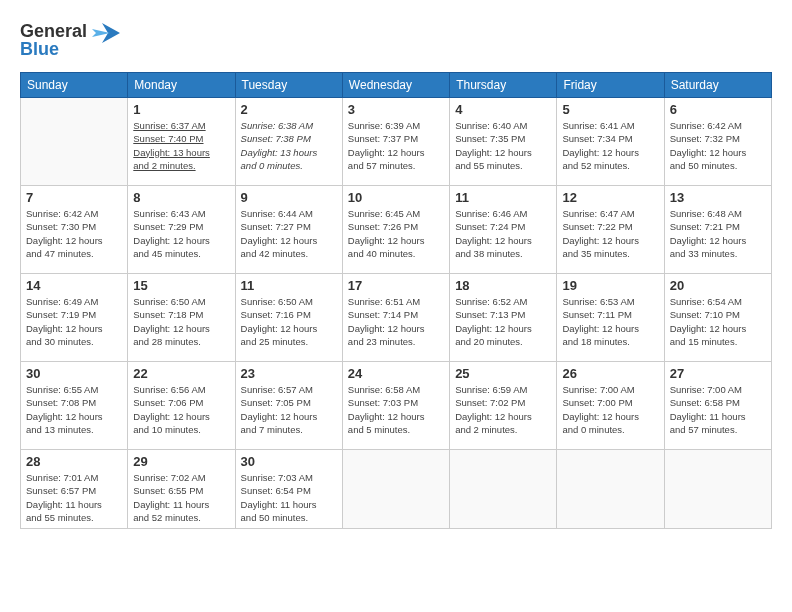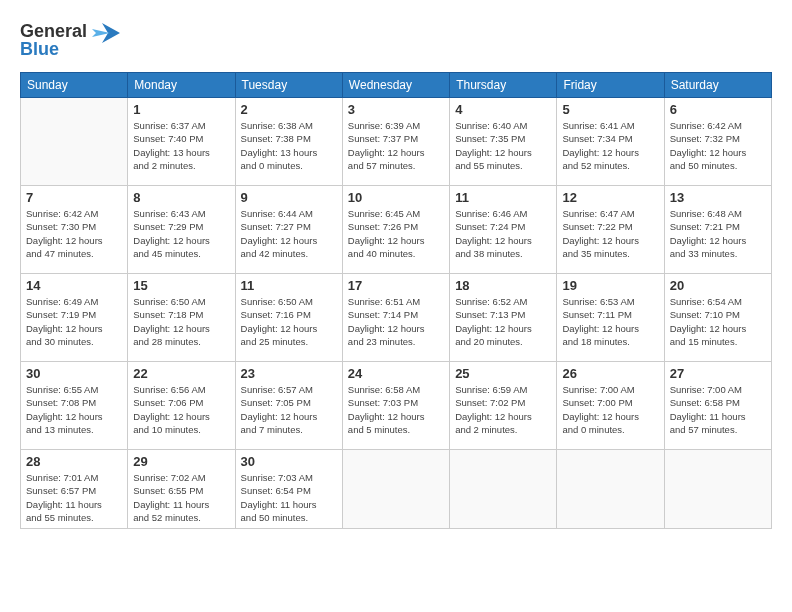--- a/index.html
+++ b/index.html
@@ -115,28 +115,28 @@
           <th>Thursday</th>
           <th>Friday</th>
           <th>Saturday</th>
         </tr>
     </thead>
     <tbody id="calendar-body">
     <tr>
           <td class="empty-cell"></td>
           <td>
             <span class="day-num">1</span>
-            <div class="day-info" style="white-space: pre-line;">Sunrise: 6:37 AM
+            <div class="day-info" style="white-space: pre-line; text-decoration: underline;">Sunrise: 6:37 AM
 Sunset: 7:40 PM
 Daylight: 13 hours
 and 2 minutes.</div>
           </td>
           <td>
             <span class="day-num">2</span>
-            <div class="day-info" style="white-space: pre-line;">Sunrise: 6:38 AM
+            <div class="day-info" style="white-space: pre-line; font-style: italic;">Sunrise: 6:38 AM
 Sunset: 7:38 PM
 Daylight: 13 hours
 and 0 minutes.</div>
           </td>
           <td>
             <span class="day-num">3</span>
             <div class="day-info" style="white-space: pre-line;">Sunrise: 6:39 AM
 Sunset: 7:37 PM
 Daylight: 12 hours
 and 57 minutes.</div>

